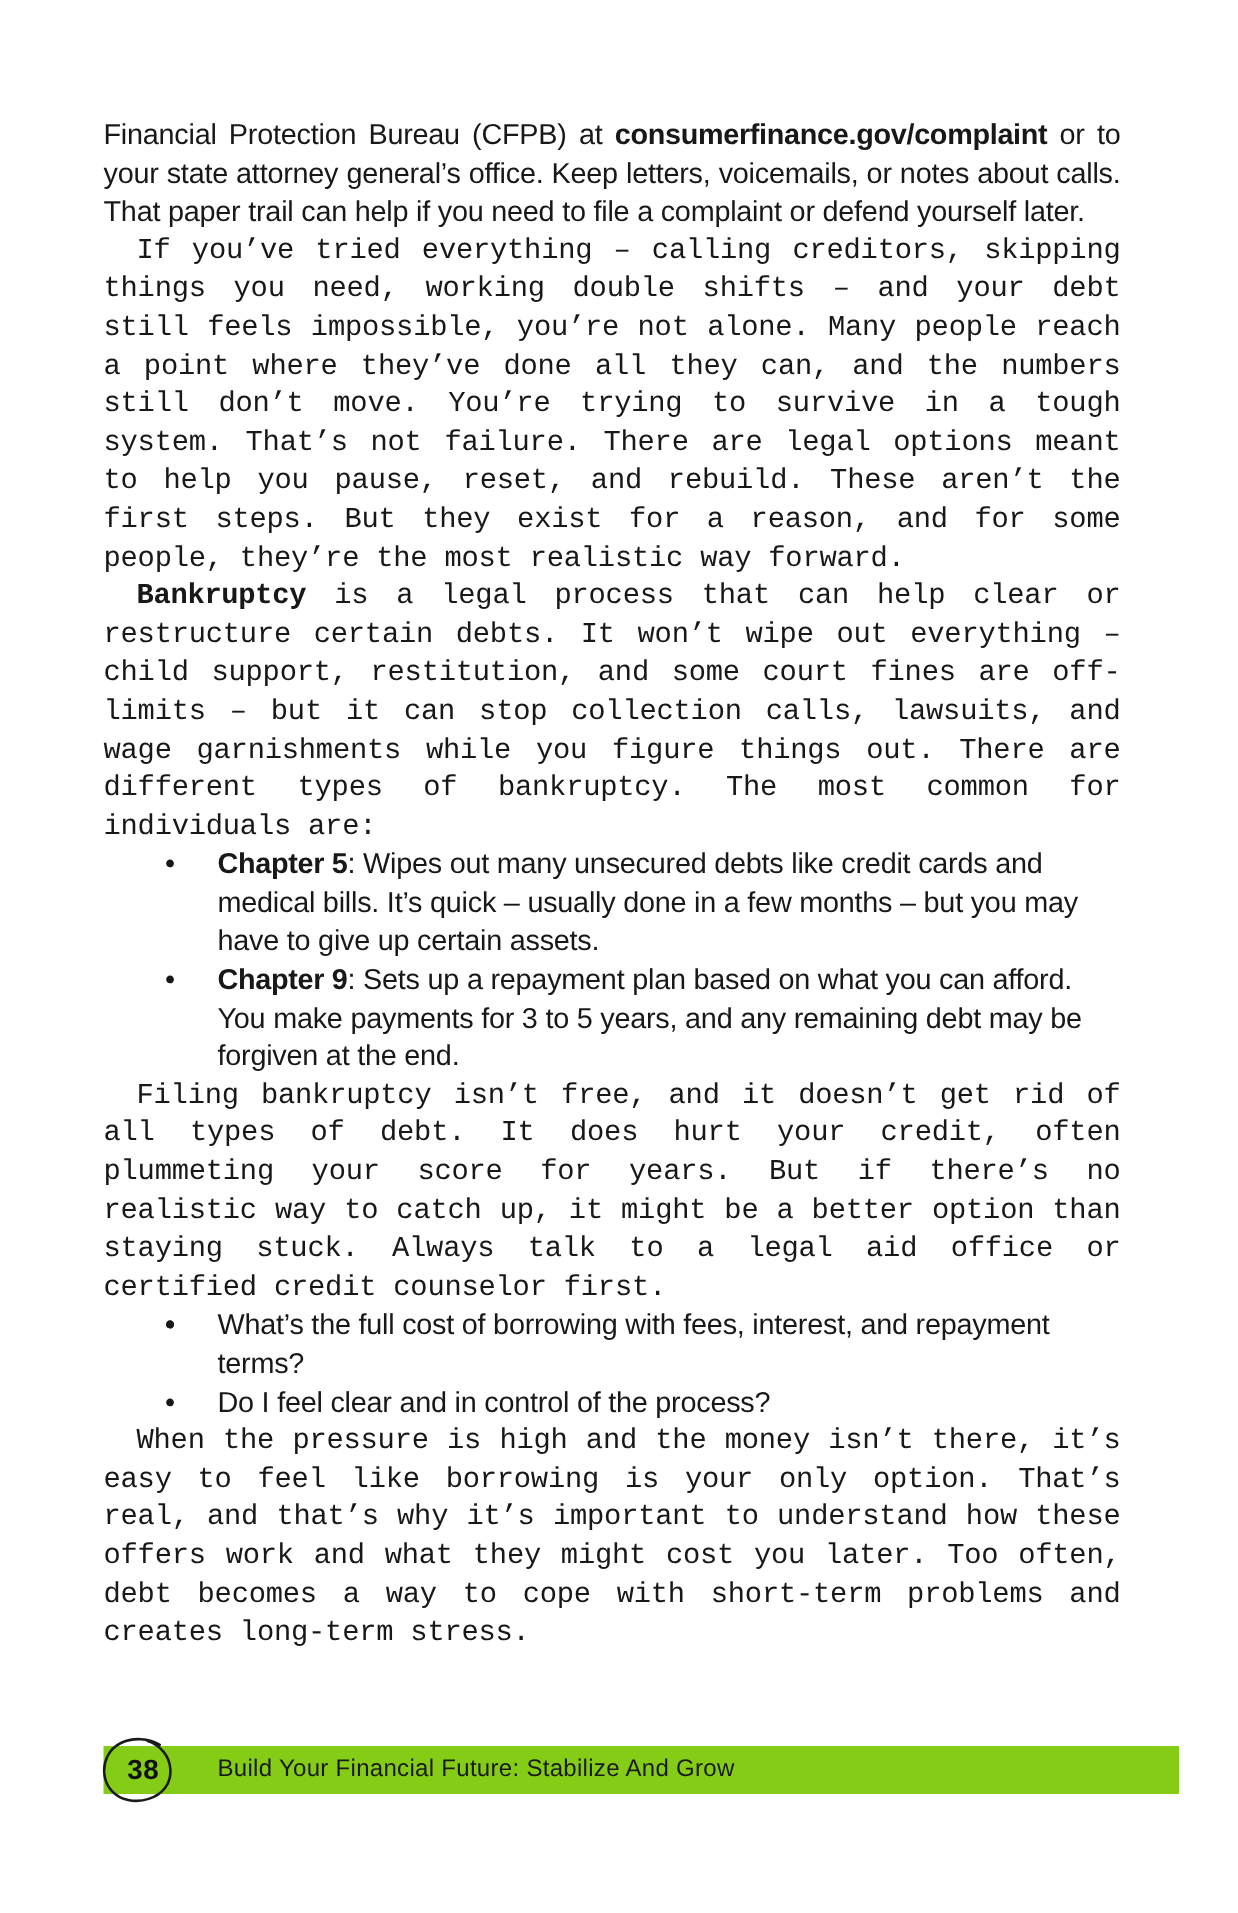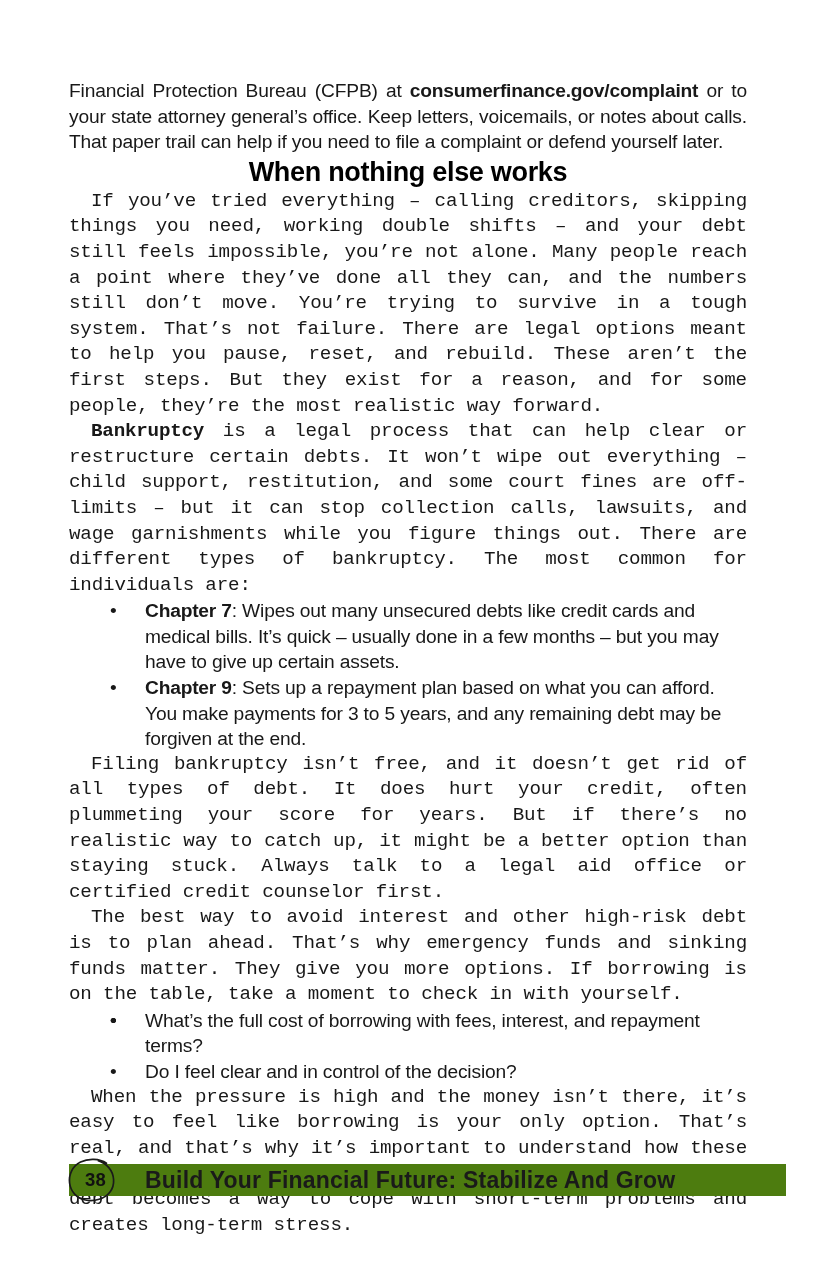--- a/index.html
+++ b/index.html
@@ -91,30 +91,30 @@
     letter-spacing: -0.2px;
   }
 
   
   .footer {
     position: absolute;
     left: 55px;
     top: 1164px;
     width: 717px;
     height: 32px;
-    background: #4d7c0f;
+    background: #84cc16;
   }
 
   .footer-title {
     position: absolute;
     left: 76px;
     top: 6px;
-    font-size: 23px;
+    font-size: 16px;
     line-height: 20px;
-    font-weight: bold;
+    font-weight: normal;
     letter-spacing: 0.2px;
     color: #1a1a1a;
     white-space: nowrap;
   }
 
   .page-number-badge {
     position: absolute;
     left: -3px;
     top: -7px;
     width: 58px;
@@ -146,56 +146,54 @@
 </style>
 </head>
 <body>
 
 <div class="page">
 
   <div class="content">
 
     <p class="body-text"><span>Financial Protection Bureau (CFPB) at </span><strong class="bold-run">consumerfinance.gov/complaint</strong><span> or to your state attorney general’s office. Keep letters, voicemails, or notes about calls. That paper trail can help if you need to file a complaint or defend yourself later.</span></p>
 
-    <h2 class="section-heading heading-block-1">When nothing else works</h2>
 
     <p class="body-text indent">If you’ve tried everything – calling creditors, skipping things you need, working double shifts – and your debt still feels impossible, you’re not alone. Many people reach a point where they’ve done all they can, and the numbers still don’t move. You’re trying to survive in a tough system. That’s not failure. There are legal options meant to help you pause, reset, and rebuild. These aren’t the first steps. But they exist for a reason, and for some people, they’re the most realistic way forward.</p>
 
     <p class="body-text indent"><strong class="bold-run">Bankruptcy</strong><span> is a legal process that can help clear or restructure certain debts. It won’t wipe out everything – child support, restitution, and some court fines are off-limits – but it can stop collection calls, lawsuits, and wage garnishments while you figure things out. There are different types of bankruptcy. The most common for individuals are:</span></p>
 
     <ul class="bullets">
       <li>
         <span class="bullet-dot">•</span>
-        <strong class="bold-run">Chapter 7</strong><span>: Wipes out many unsecured debts like credit cards and medical bills. It’s quick – usually done in a few months – but you may have to give up certain assets.</span>
+        <strong class="bold-run">Chapter 5</strong><span>: Wipes out many unsecured debts like credit cards and medical bills. It’s quick – usually done in a few months – but you may have to give up certain assets.</span>
       </li>
       <li>
         <span class="bullet-dot">•</span>
         <strong class="bold-run">Chapter 9</strong><span>: Sets up a repayment plan based on what you can afford. You make payments for 3 to 5 years, and any remaining debt may be forgiven at the end.</span>
       </li>
     </ul>
 
     <p class="body-text indent">Filing bankruptcy isn’t free, and it doesn’t get rid of all types of debt. It does hurt your credit, often plummeting your score for years. But if there’s no realistic way to catch up, it might be a better option than staying stuck. Always talk to a legal aid office or certified credit counselor first.</p>
 
 
-    <p class="body-text indent">The best way to avoid interest and other high-risk debt is to plan ahead. That’s why emergency funds and sinking funds matter. They give you more options. If borrowing is on the table, take a moment to check in with yourself.</p>
 
     <ul class="bullets">
       <li>
         <span class="bullet-dot">•</span>
       </li>
       <li>
         <span class="bullet-dot">•</span>
       </li>
       <li>
         <span class="bullet-dot">•</span>
         <span>What’s the full cost of borrowing with fees, interest, and repayment terms?</span>
       </li>
       <li>
         <span class="bullet-dot">•</span>
-        <span>Do I feel clear and in control of the decision?</span>
+        <span>Do I feel clear and in control of the process?</span>
       </li>
     </ul>
 
     <p class="body-text indent">When the pressure is high and the money isn’t there, it’s easy to feel like borrowing is your only option. That’s real, and that’s why it’s important to understand how these offers work and what they might cost you later. Too often, debt becomes a way to cope with short-term problems and creates long-term stress.</p>
 
   </div>
 
   <div class="footer">
     <div class="page-number-badge">
       <svg width="58" height="46" viewBox="0 0 58 46" fill="none" xmlns="http://www.w3.org/2000/svg">

